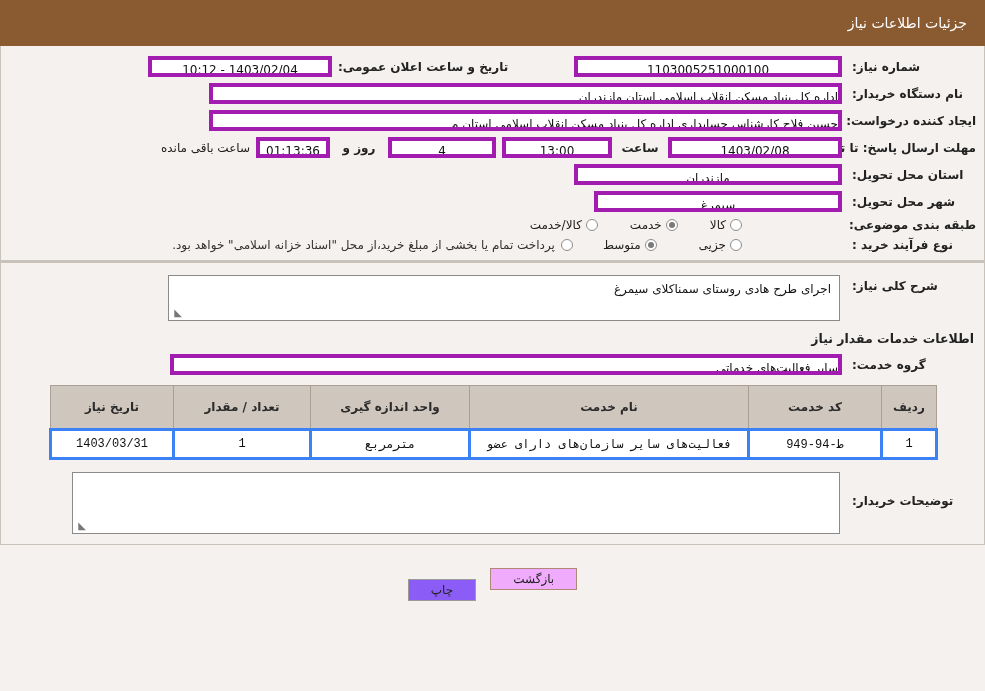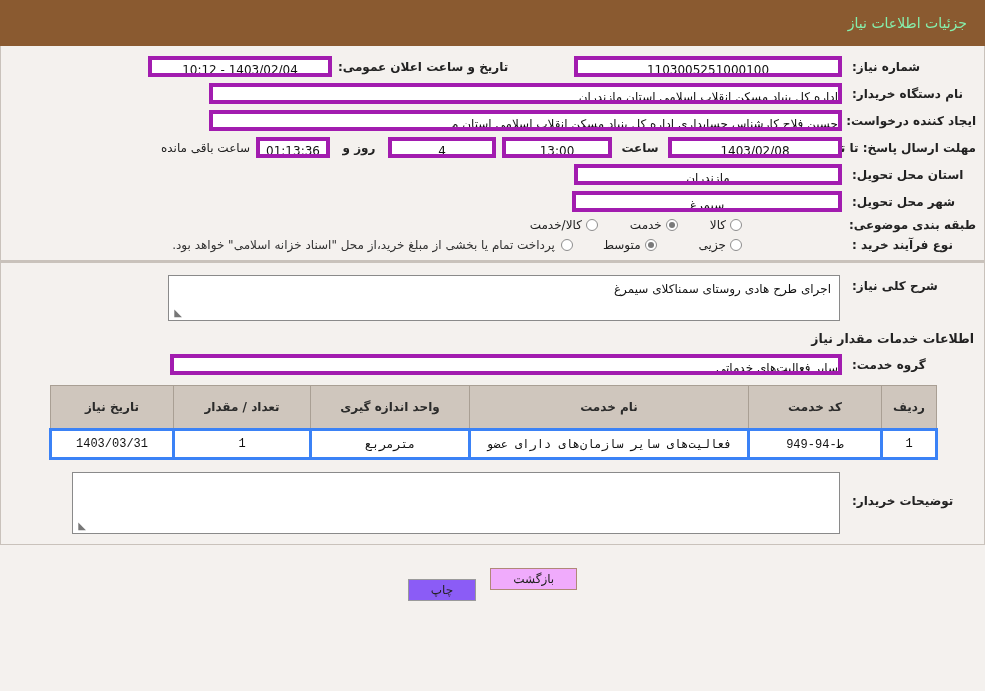--- a/index.html
+++ b/index.html
@@ -71,21 +71,21 @@
     height: 20px;
     background: #c9bbae;
     transform: rotate(-35deg);
     z-index: 2;
   }
 
   
   .titlebar {
     height: 46px;
     background: #8a5a30;
-    color: #86efac;
+    color: #ffffff;
     display: flex;
     align-items: center;
     justify-content: flex-start;
     padding: 0 18px;
     box-sizing: border-box;
     font-size: 14px;
     position: relative;
     z-index: 2;
   }
 
@@ -299,21 +299,21 @@
     <div class="lbl" style="font-weight:normal;">ساعت باقی مانده</div>
   </div>
 
   <div class="row">
     <div class="lbl lbl-w">استان محل تحویل:</div>
     <div class="fld" style="width:268px">مازندران</div>
   </div>
 
   <div class="row">
     <div class="lbl lbl-w">شهر محل تحویل:</div>
-    <div class="fld" style="width:270px">سیمرغ</div>
+    <div class="fld" style="width:248px">سیمرغ</div>
   </div>
 
   <div class="row">
     <div class="lbl lbl-w">طبقه بندی موضوعی:</div>
     <div style="display:flex;align-items:center;gap:32px;padding-right:100px;">
       <div class="radio-group">
         <span class="radio"></span>
         <span class="txt">کالا</span>
       </div>
       <div class="radio-group">

